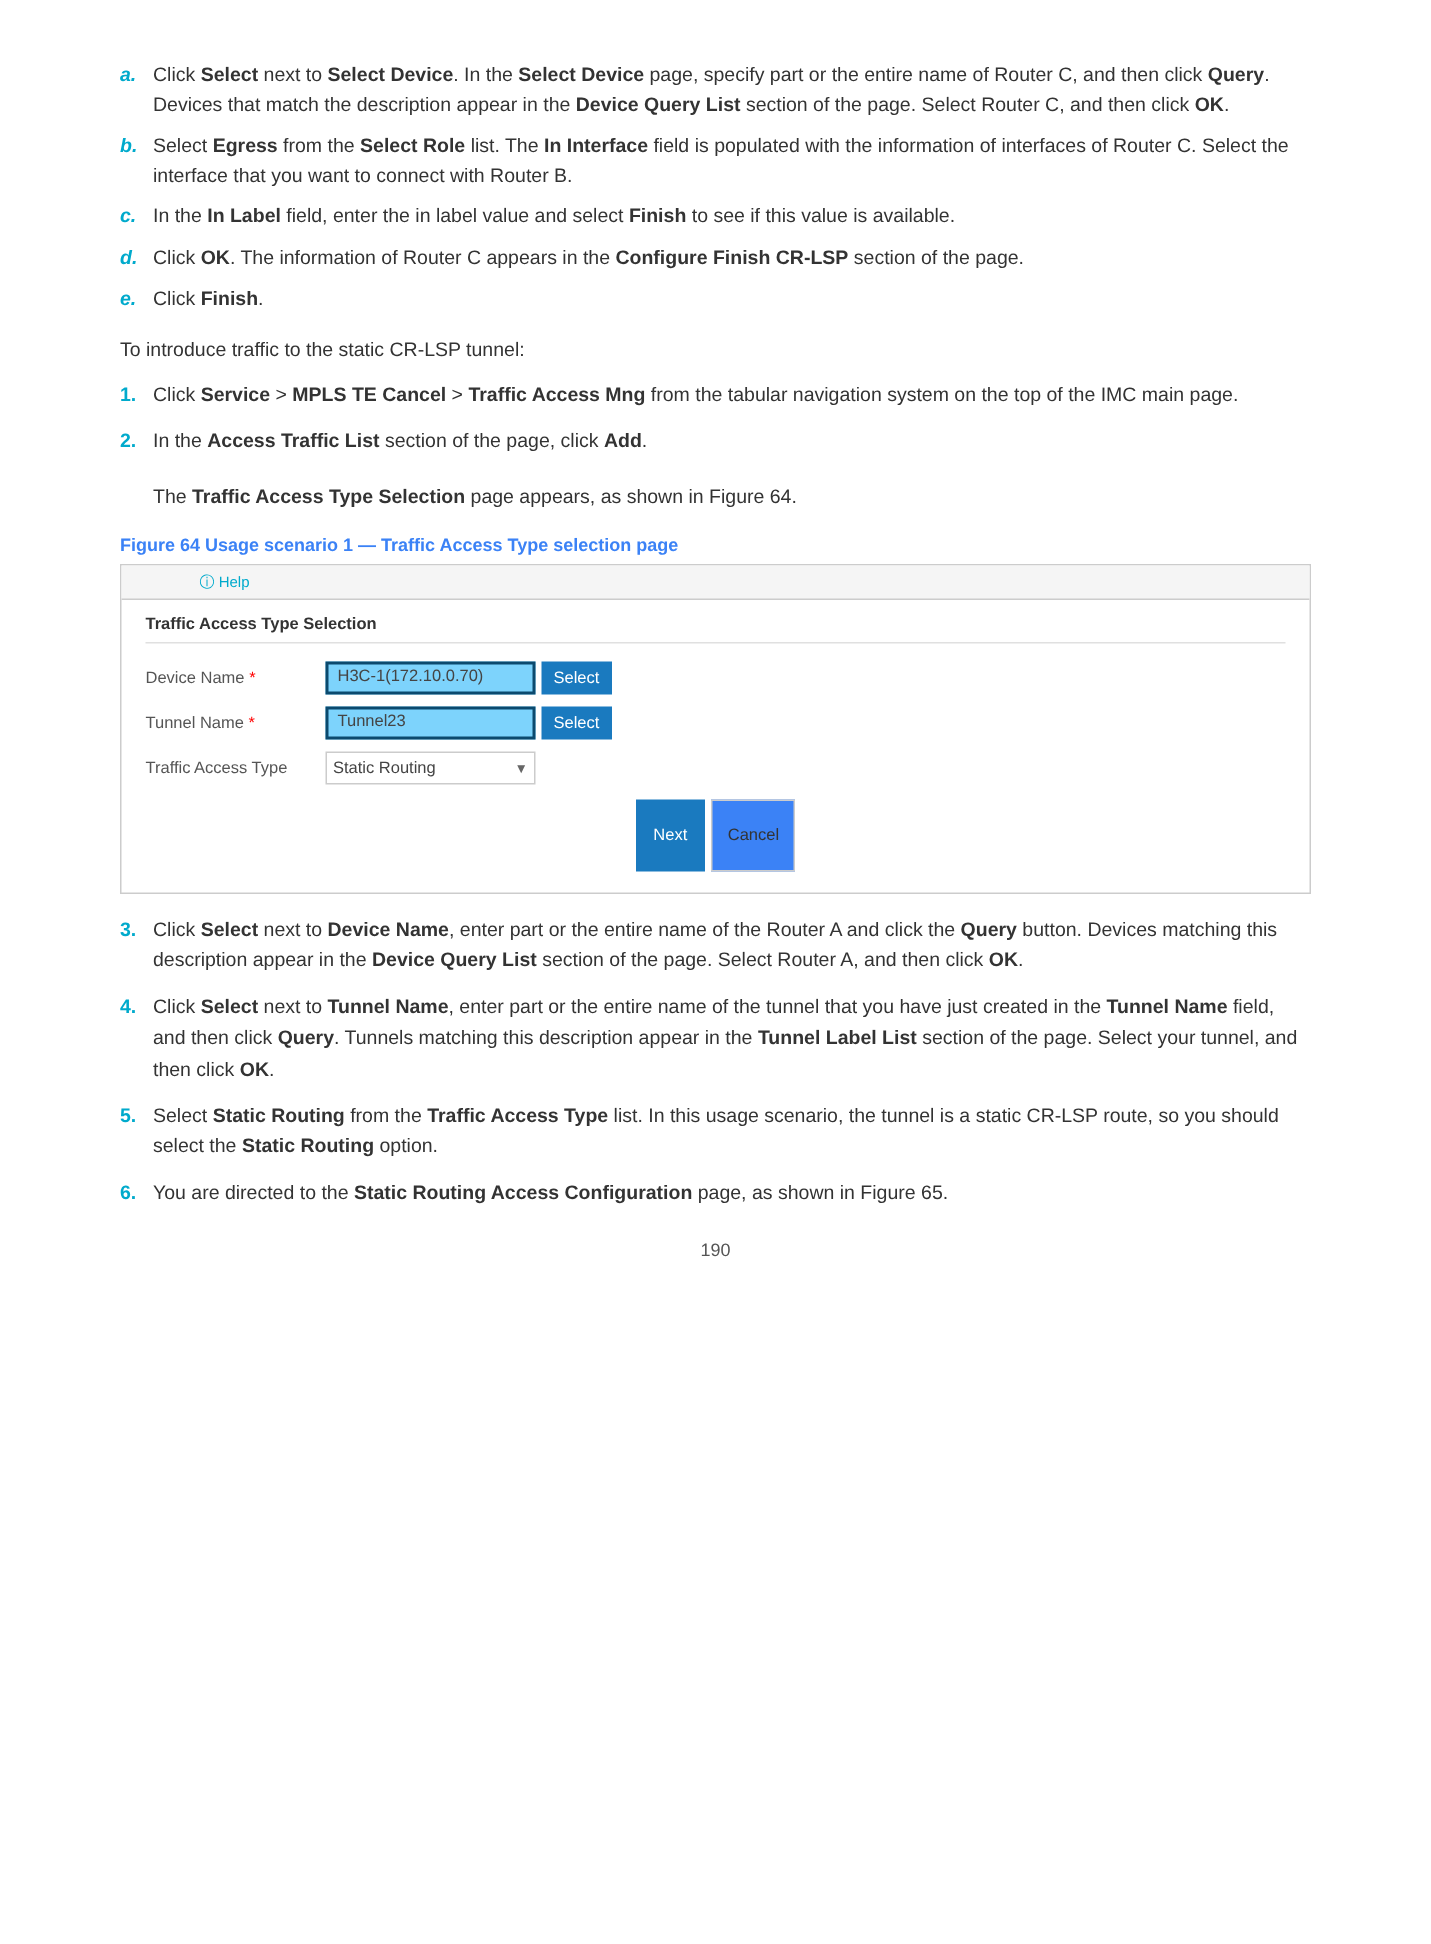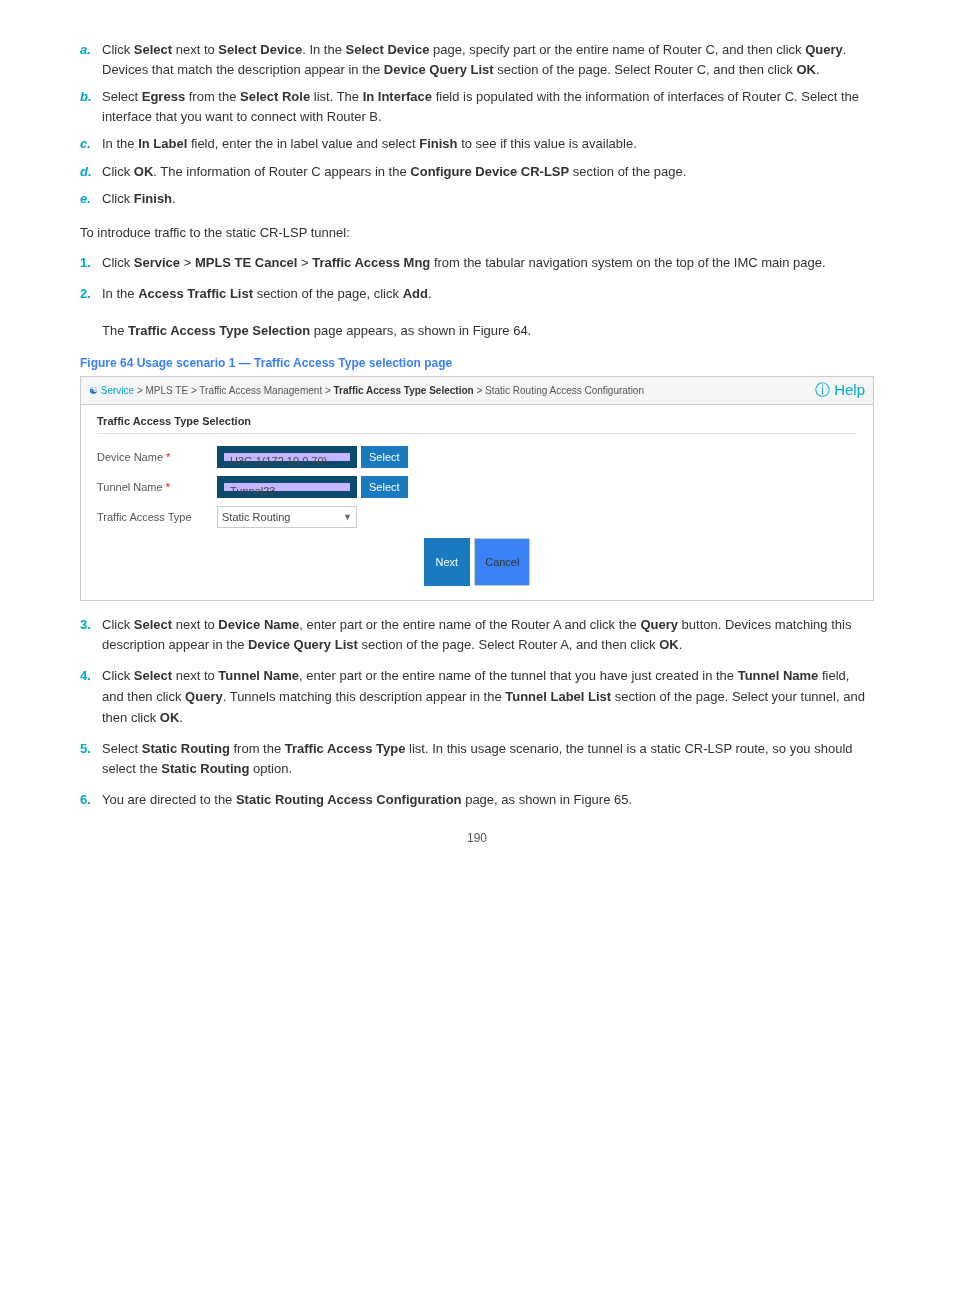--- a/index.html
+++ b/index.html
@@ -72,21 +72,22 @@
       border-bottom: 1px solid #ccc;
       padding: 4px 8px;
       font-size: 10px;
       color: #555;
       display: flex;
       align-items: center;
       justify-content: space-between;
     }
     .ui-mockup .breadcrumb-bar .help-link {
       color: #00aacc;
-      font-size: 15px;
+      font-size: 10px;
+      margin-left: 44px;
     }
     .ui-mockup .breadcrumb-text {
       color: #555;
     }
     .ui-mockup .breadcrumb-text .bc-link {
       color: #00aacc;
     }
     .ui-mockup .breadcrumb-text .bc-bold {
       font-weight: bold;
       color: #333;
@@ -111,22 +112,22 @@
       width: 120px;
       text-align: left;
       padding-right: 10px;
       font-size: 11px;
       color: #555;
     }
     .ui-mockup .required {
       color: red;
     }
     .ui-mockup .form-input {
-      border: 7px solid #0c4a6e;
-      background: #c4b5fd;
+      border: 2px solid #0c4a6e;
+      background: #7dd3fc;
       padding: 2px 6px;
       font-size: 11px;
       width: 140px;
       height: 22px;
     }
     .ui-mockup .select-input {
       border: 1px solid #ccc;
       background: #fff;
       padding: 2px 4px;
       font-size: 11px;
@@ -196,21 +197,21 @@
     <li>
       <span class="marker">b.</span>
       <span class="content">Select <b>Egress</b> from the <b>Select Role</b> list. The <b>In Interface</b> field is populated with the information of interfaces of Router C. Select the interface that you want to connect with Router B.</span>
     </li>
     <li>
       <span class="marker">c.</span>
       <span class="content">In the <b>In Label</b> field, enter the in label value and select <b>Finish</b> to see if this value is available.</span>
     </li>
     <li>
       <span class="marker">d.</span>
-      <span class="content">Click <b>OK</b>. The information of Router C appears in the <b>Configure Device CR-LSP</b> section of the page.</span>
+      <span class="content">Click <b>OK</b>. The information of Router C appears in the <b>Configure Finish CR-LSP</b> section of the page.</span>
     </li>
     <li>
       <span class="marker">e.</span>
       <span class="content">Click <b>Finish</b>.</span>
     </li>
   </ul>
 
 <p class="intro-text">To introduce traffic to the static CR-LSP tunnel:</p>
 
 <ol class="numbered-list">
@@ -223,24 +224,20 @@
       <span class="content">In the <b>Access Traffic List</b> section of the page, click <b>Add</b>.</span>
     </li>
   </ol>
 
 <p class="indent-para">The <b>Traffic Access Type Selection</b> page appears, as shown in Figure 64.</p>
 
 <p class="figure-caption">Figure 64 Usage scenario 1 — Traffic Access Type selection page</p>
 
 <div class="ui-mockup">
   <div class="breadcrumb-bar">
-    <span class="breadcrumb-text">
-      <span style="color:#1a7abf; font-size:10px;">☯</span>
-      <span class="bc-link" style="color:#00aacc;cursor:pointer;">Service</span><span> &gt; MPLS TE &gt; Traffic Access Management &gt; </span><span class="bc-bold">Traffic Access Type Selection</span><span style="color:#555;"> &gt; Static Routing Access Configuration</span>
-    </span>
     <span class="help-link">
       <span>ⓘ</span>
       <span>Help</span>
     </span>
   </div>
   <div class="panel">
     <div class="panel-title">Traffic Access Type Selection</div>
     <div class="form-rows" id="form-rows">
         <div class="form-row">
           <div class="form-label">Device Name<span class="required"> *</span></div>

